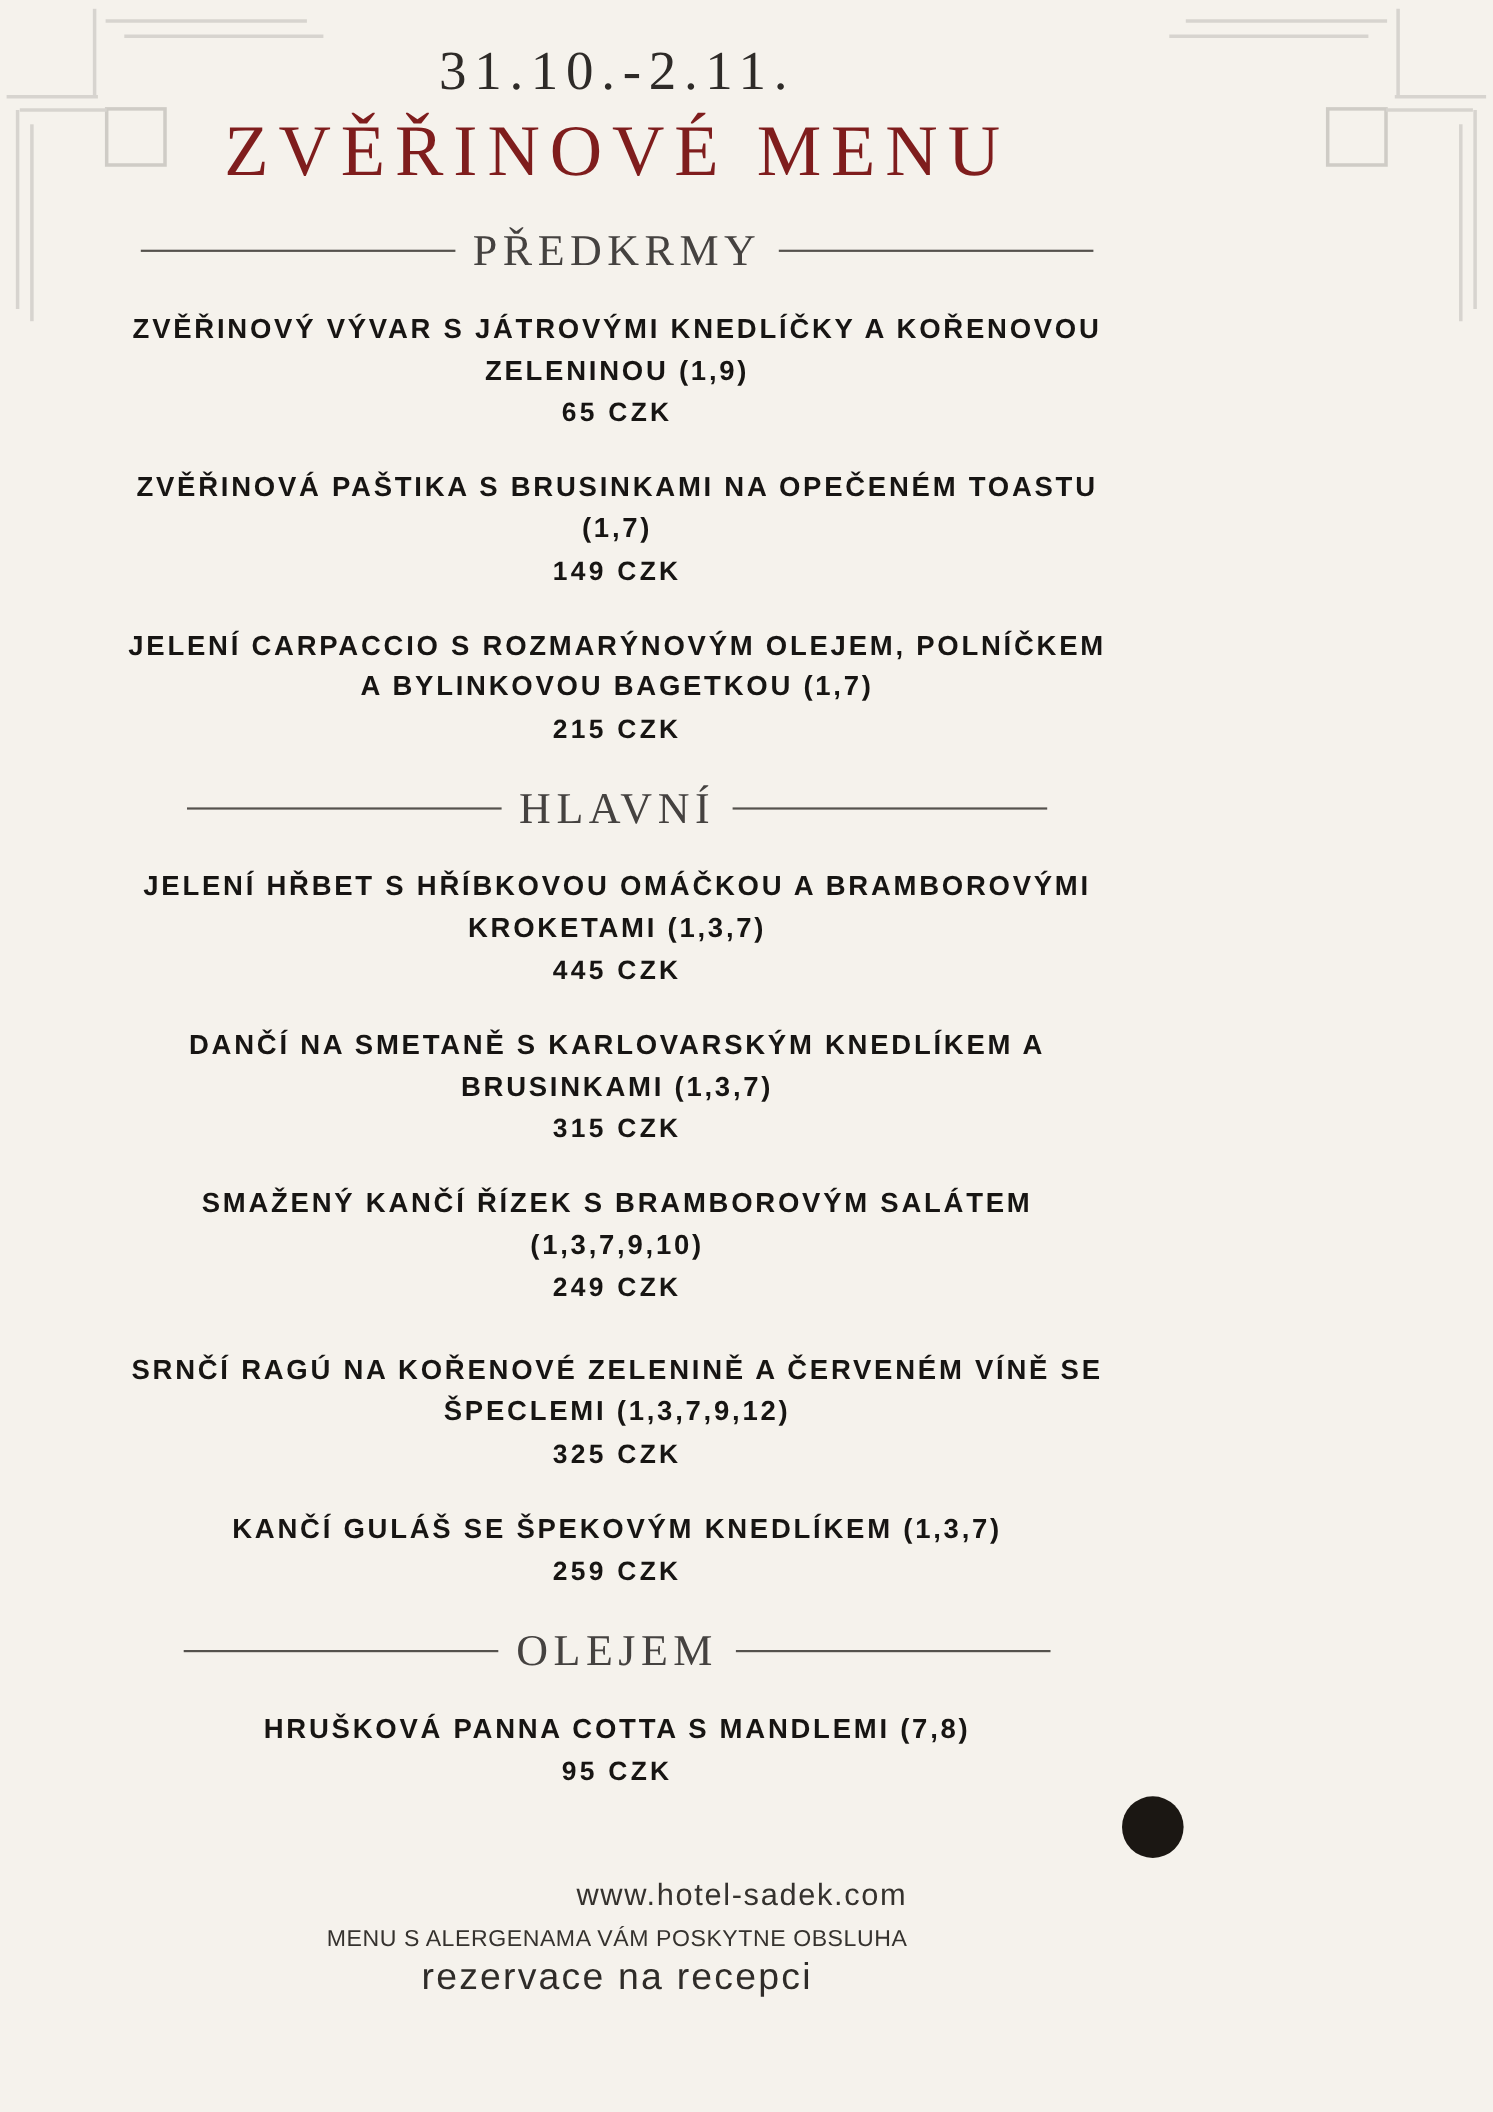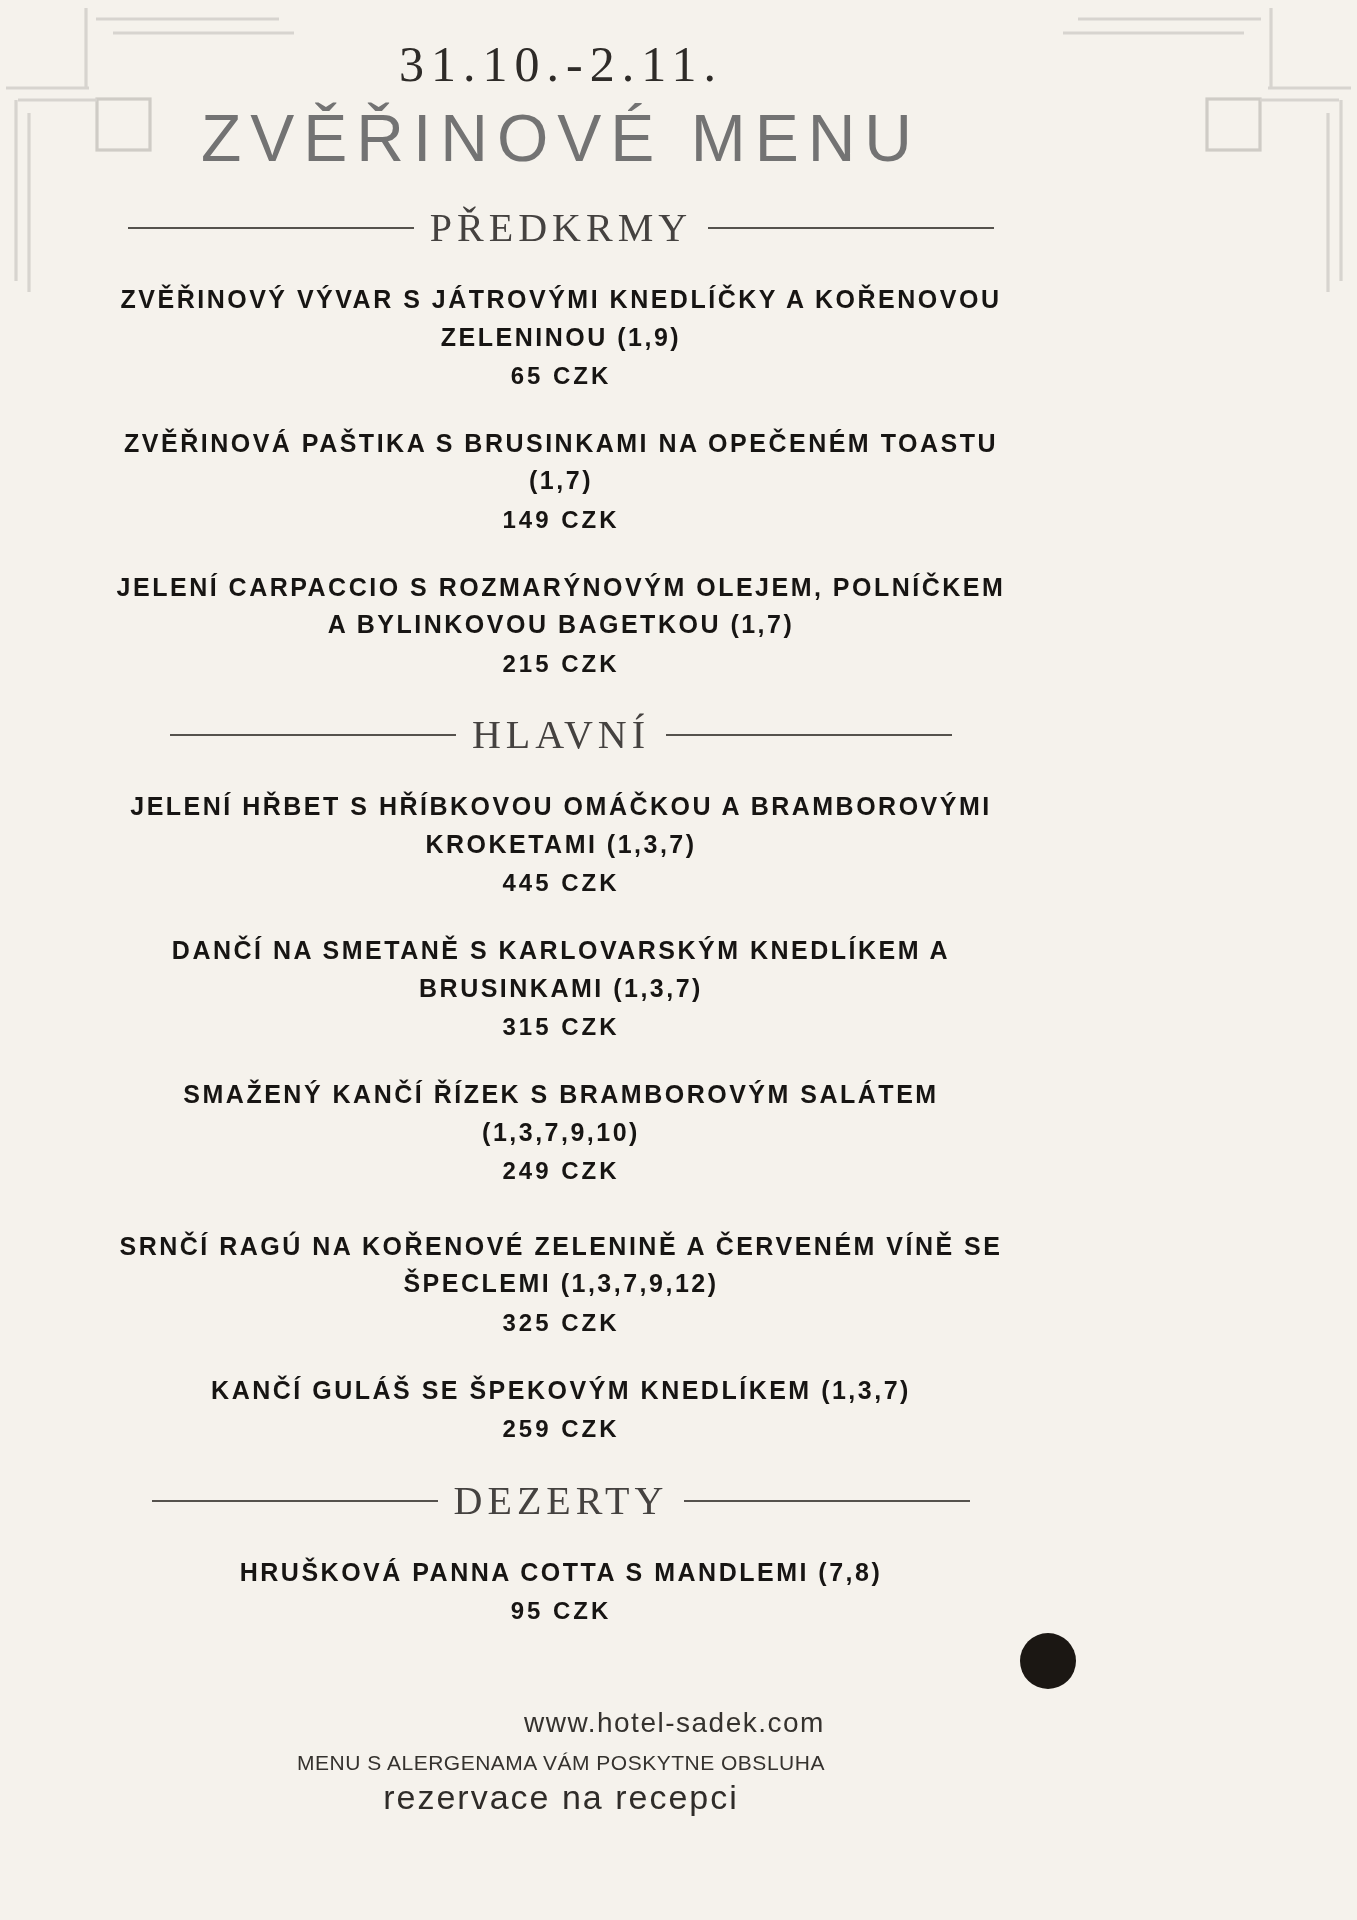--- a/index.html
+++ b/index.html
@@ -32,23 +32,23 @@
     display:flex; flex-direction:column; align-items:center;
     text-align:center;
   }
 
   .date-range {
     font-family:"Liberation Serif", serif;
     font-size:50px; letter-spacing:7px;
     color:#2e2b28; line-height:1.15;
   }
   .page-title {
-    font-family:Liberation Sans, sans-serif;
+    font-family:Liberation Serif, serif;
     font-size:66px; letter-spacing:9px; font-weight:400;
-    color:#737373; line-height:1.1;
+    color:#7f1d1d; line-height:1.1;
     margin:8px 0 0 0;
   }
 
   .section { display:flex; flex-direction:column; align-items:center; width:100%; }
   .section-header {
     display:flex; align-items:center; justify-content:center;
     gap:16px; margin-top:32px; width:100%;
   }
   .section-header .rule { width:286px; height:2px; background:#55524d; }
   .section-label {
@@ -153,21 +153,21 @@
       </div>
       <div class="dish">
         <div class="dish-name">KANČÍ GULÁŠ SE ŠPEKOVÝM KNEDLÍKEM (1,3,7)</div>
         <div class="dish-price">259 CZK</div>
       </div>
     </div>
 
     <div class="section">
       <div class="section-header">
         <div class="rule"></div>
-        <div class="section-label">DEZERTY</div>
+        <div class="section-label">OLEJEM</div>
         <div class="rule"></div>
       </div>
       <div class="dish">
         <div class="dish-name">HRUŠKOVÁ PANNA COTTA S MANDLEMI (7,8)</div>
         <div class="dish-price">95 CZK</div>
       </div>
     </div>
 
     <div class="footer">
       <div class="website">www.hotel-sadek.com</div>

